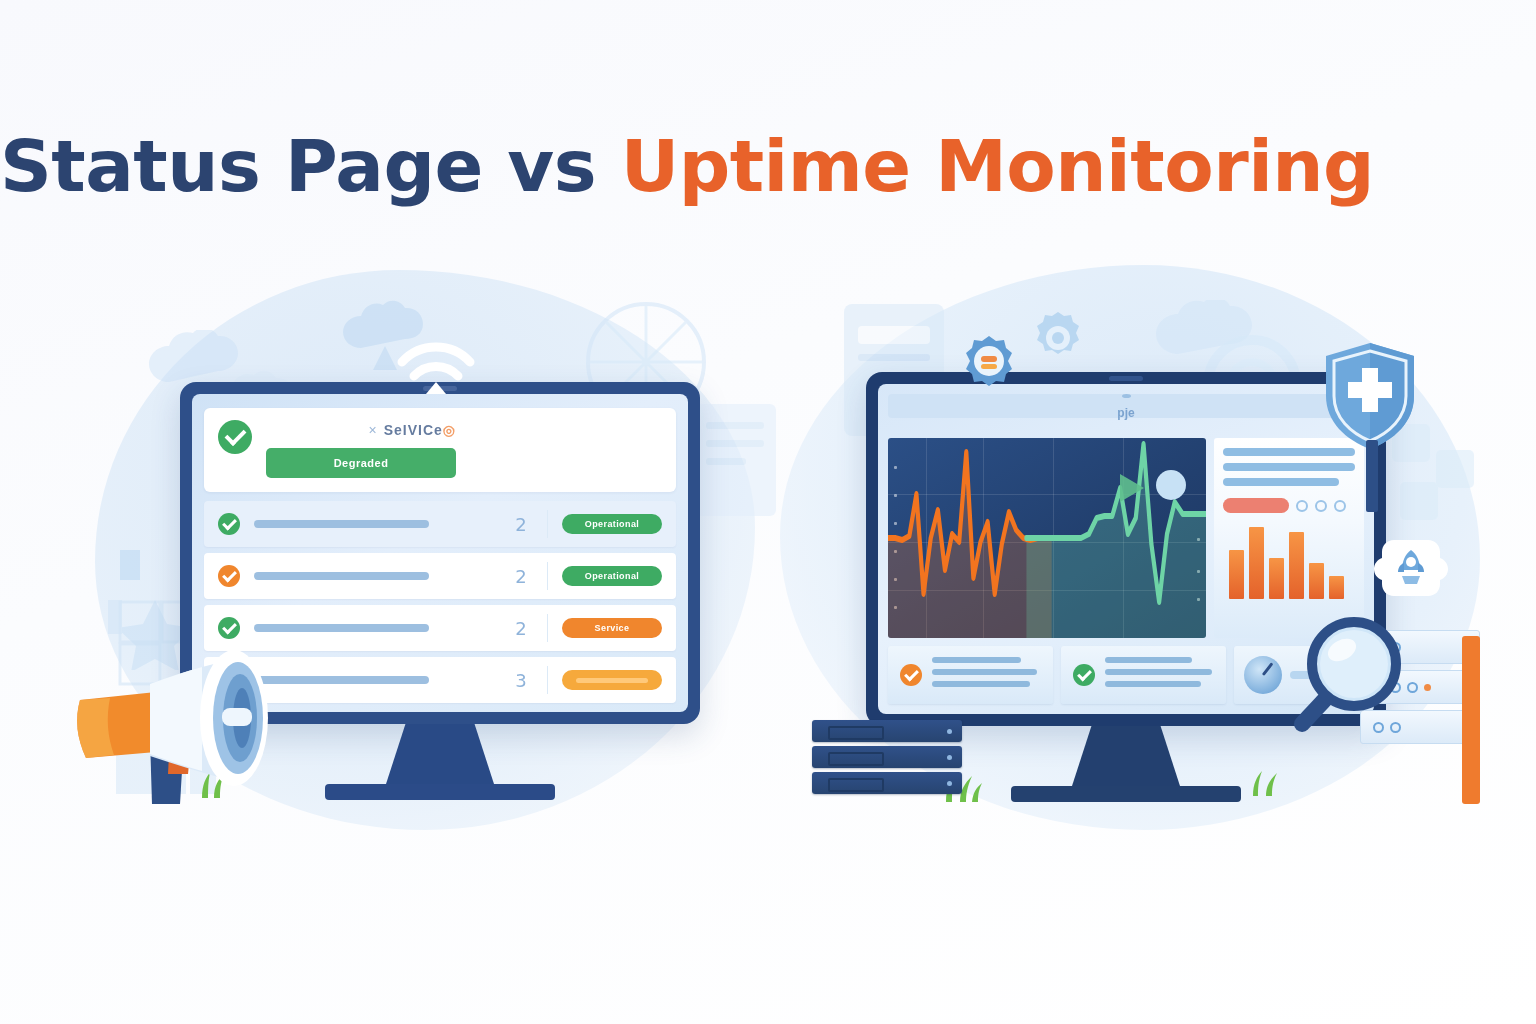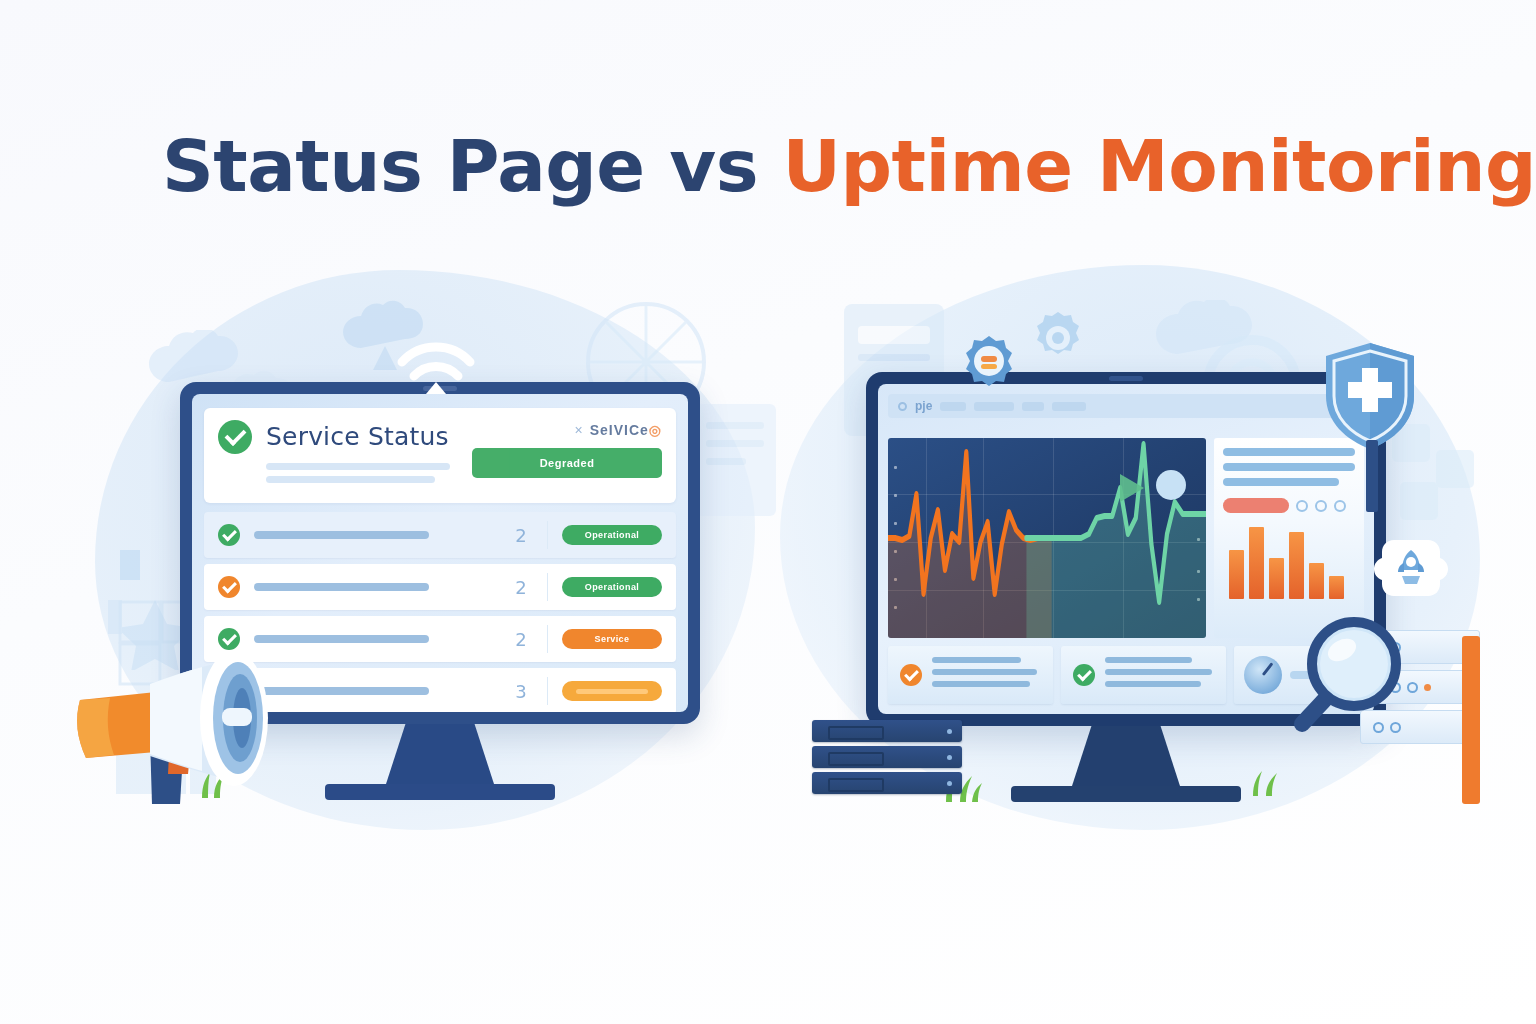--- a/index.html
+++ b/index.html
@@ -11,21 +11,21 @@
   #stage {
     position: relative;
     width: 1536px; height: 1024px;
     background: linear-gradient(160deg, #f8f9fd 0%, #fbfcfe 40%, #ffffff 100%);
     overflow: hidden;
   }
 
   
   #title-wrap {
     position: absolute; top: 124px; left: 0; width: 1536px;
-    text-align: right;
+    text-align: left;
     z-index: 40;
   }
   #title {
     font-size: 72px;
     font-weight: 700;
     letter-spacing: -0.5px;
     white-space: nowrap;
     font-family: "DejaVu Sans", sans-serif;
   }
   #title .dark { color: #2c4470; }
@@ -163,20 +163,21 @@
   #right-screen {
     background: linear-gradient(160deg,#d7e7f8 0%, #e7f1fc 50%, #d4e6f7 100%);
     width:100%; height:100%;
     padding: 10px;
     display:flex; flex-direction:column;
   }
   .topbar {
     height: 24px; background:#cfe2f5; border-radius:4px;
     display:flex; align-items:center; gap:8px; padding:0 10px;
     margin-bottom: 20px;
+    flex-direction: column;
   }
   .topbar .o { width:9px;height:9px;border-radius:50%;border:2px solid #9cc0e3;}
   .topbar .w { font-size:12px; color:#7ba3cf; font-weight:700;}
   .topbar .seg { height:9px; border-radius:3px; background:#bed7ef; }
   .dash-main { display:flex; gap:8px; flex: 1 1 auto; }
   .chart-box {
     flex: 1 1 auto;
     background: linear-gradient(150deg,#2b4f86 0%, #22406f 55%, #1d3560 100%);
     border-radius: 3px;
     position: relative;
@@ -399,27 +400,20 @@
 
   <div class="monitor" id="left-monitor" style="left:180px; top:382px; width:520px;">
     <div class="bezel">
       <div class="cam-dot"></div>
       <div class="bezel-inner" style="height:318px;">
 
         <div id="left-screen">
 
           <div class="status-header">
             <div class="check-circle"></div>
-            <div class="hdr-mid">
-              <div class="hdr-title">Service Status</div>
-              <div class="hdr-bars">
-                <div class="hdr-bar" style="width:96%;"></div>
-                <div class="hdr-bar" style="width:88%;"></div>
-              </div>
-            </div>
             <div class="hdr-right">
               <div class="brand-mini">
                 <span class="x">×</span><span>SeIVICe</span><span class="dot">◎</span>
               </div>
               <div class="pill">Degraded</div>
             </div>
           </div>
 
           <div class="rows">
 

